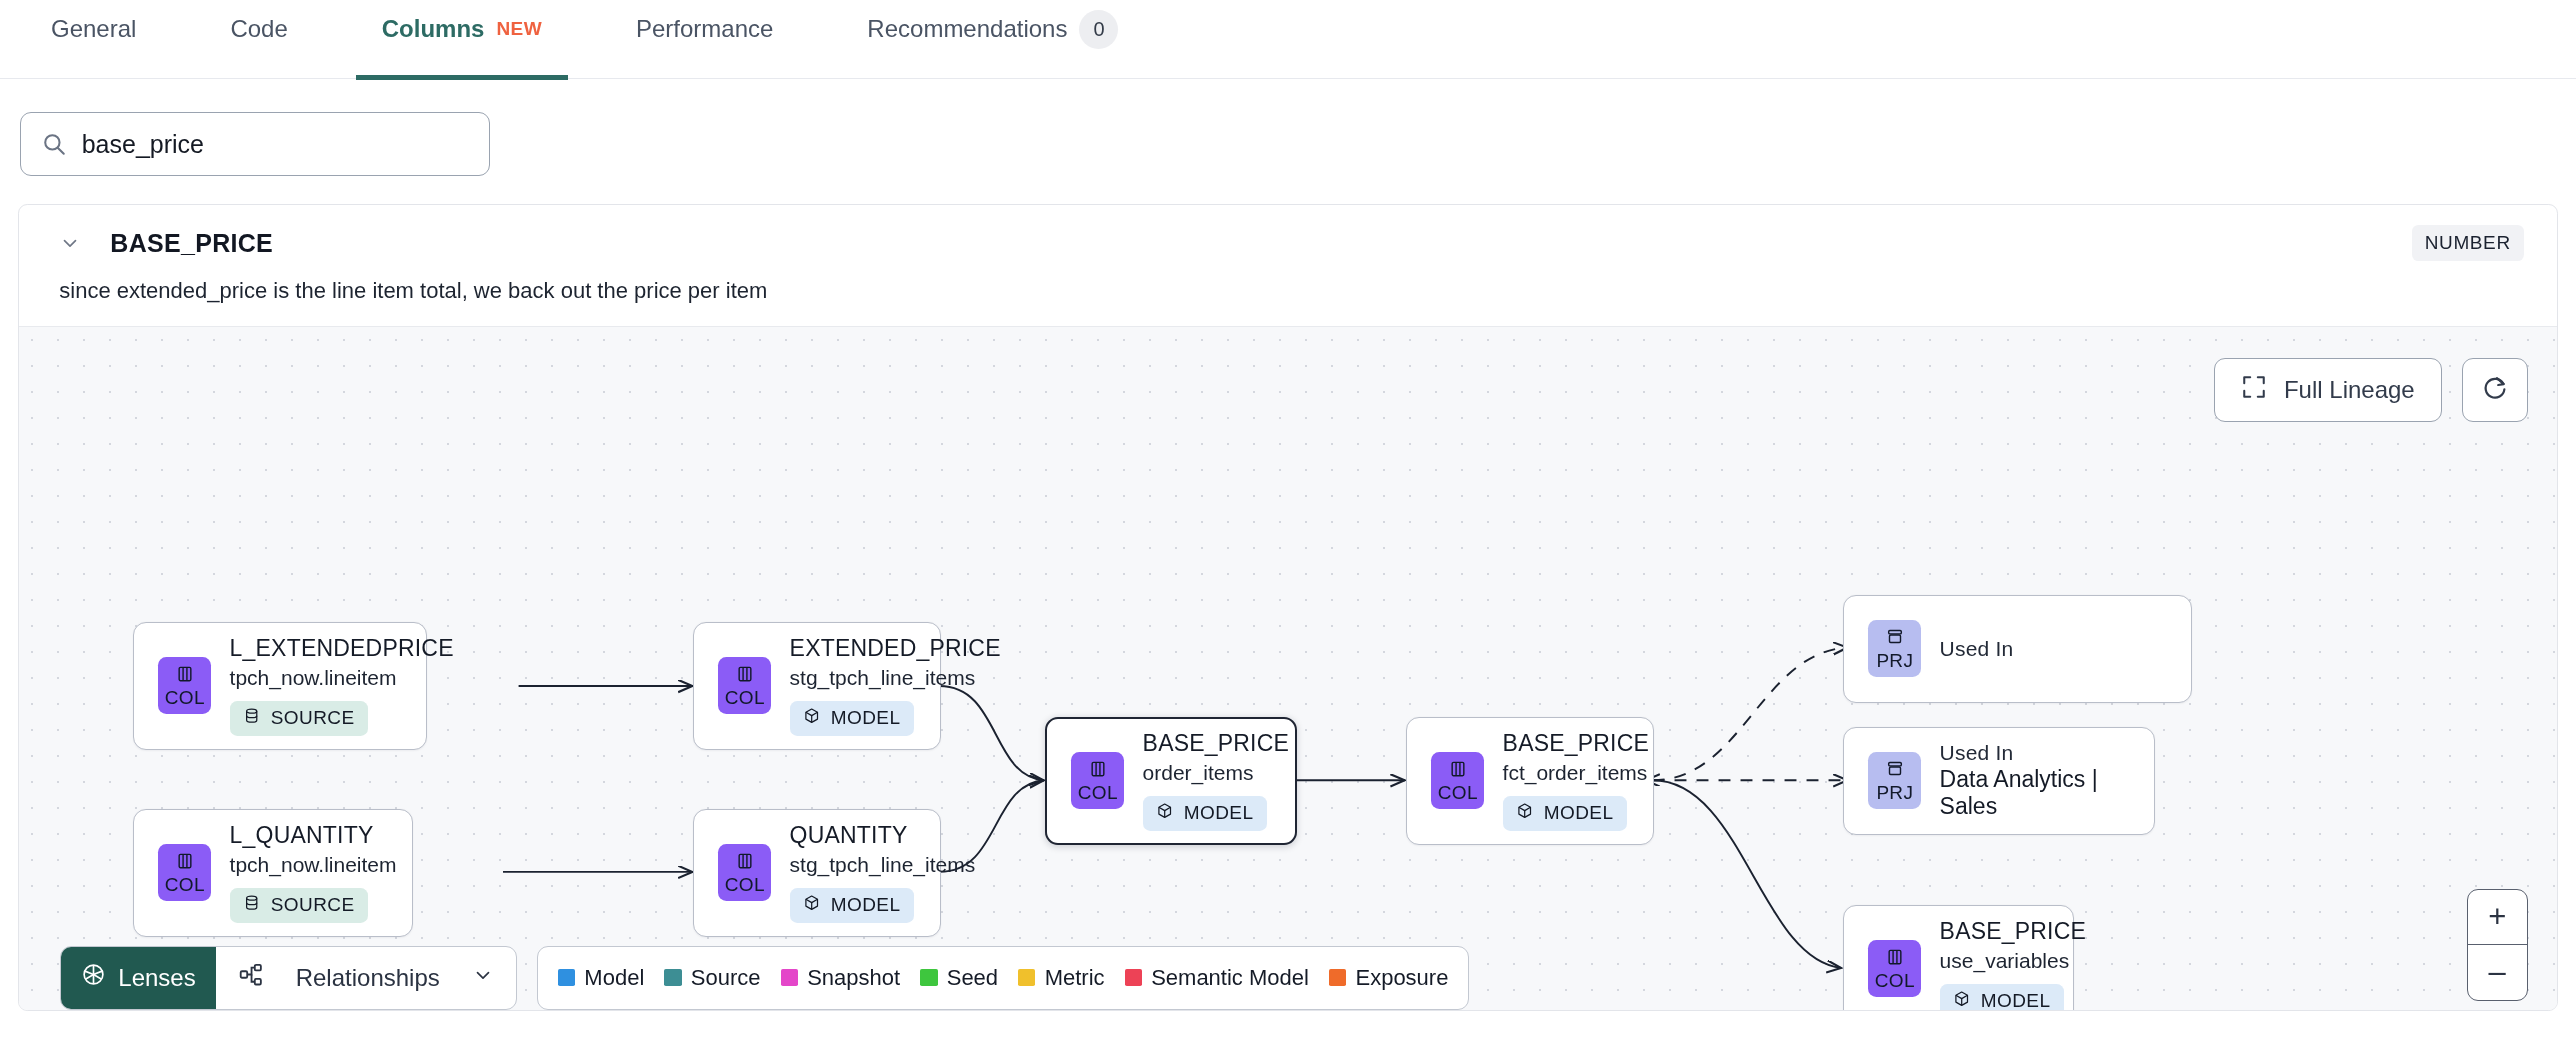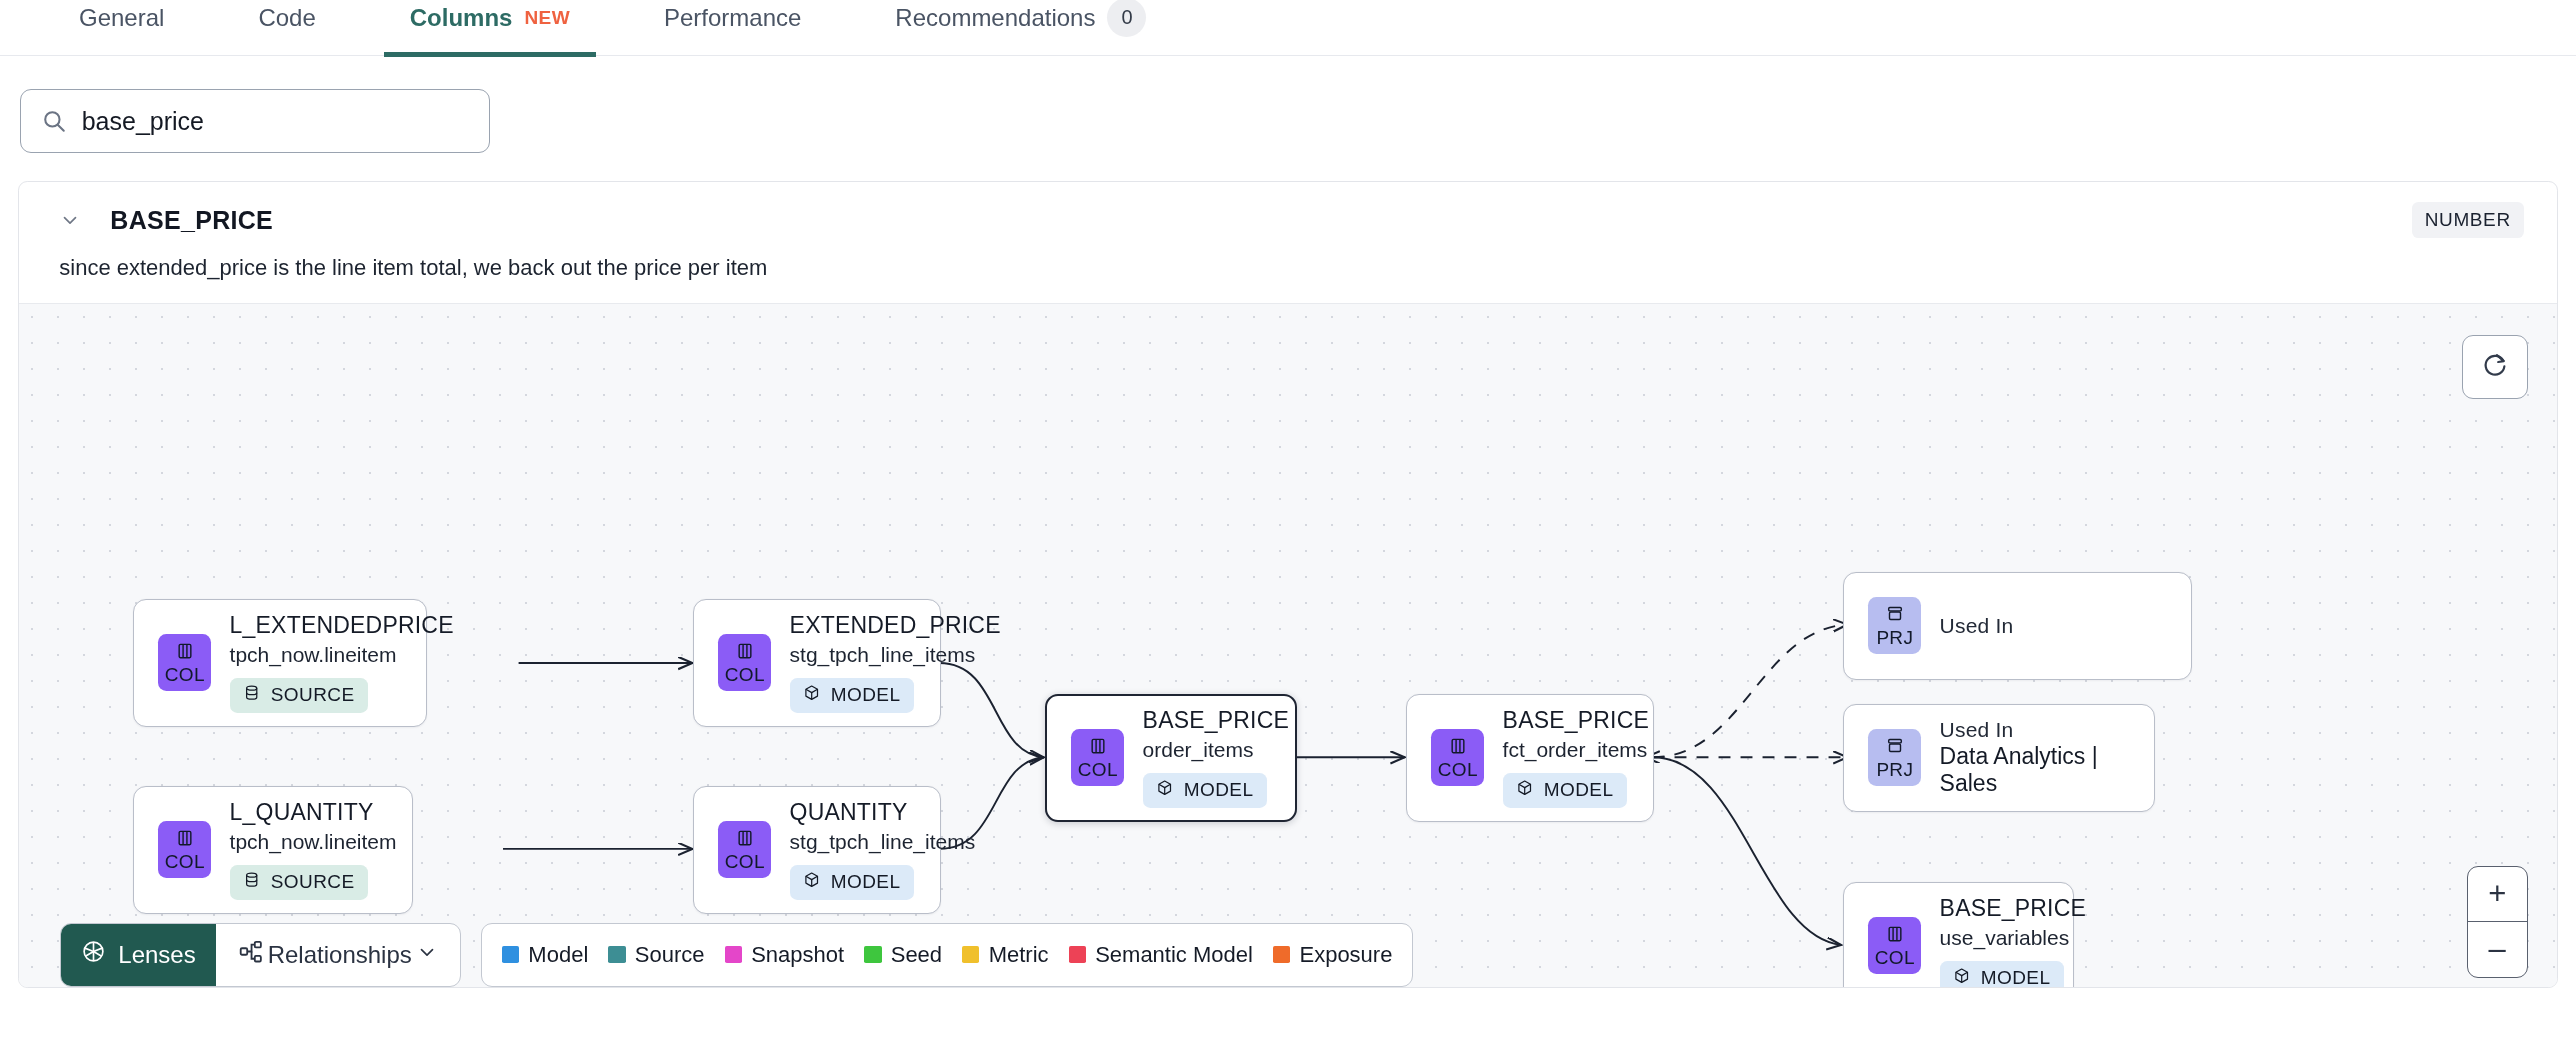--- a/index.html
+++ b/index.html
@@ -7,24 +7,24 @@
     width: 2576px; height: 1053px;
     background: #ffffff;
     font-family: "Liberation Sans", sans-serif;
     color: #1f2937;
     overflow: hidden;
   }
 
   
   .tabbar {
     position: relative;
-    height: 56px;
+    height: 79px;
     display: flex;
     align-items: flex-end;
-    padding-left: 53px;
+    padding-left: 25px;
     border-bottom: 1.8px solid #e7e9ee;
     background: #fff;
   }
   .tab {
     position: relative;
     display: flex;
     align-items: center;
     gap: 12px;
     height: 100%;
     padding: 0 26px;
@@ -200,21 +200,21 @@
     display: flex; border-radius: 11px; overflow: hidden;
     border: 1.5px solid #c3c8d1; background: #fff;
     height: 64px;
   }
   .lenses {
     background: #215950; color: #fff;
     display: flex; align-items: center; gap: 12px;
     padding: 0 20px; font-size: 24px; cursor: pointer;
   }
   .relationships {
-    display: flex; align-items: center; gap: 4px;
+    display: flex; align-items: center; gap: 32px;
     padding: 0 22px; font-size: 24px; color: #2b3342; cursor: pointer;
   }
   .legend {
     height: 64px; background: #fff;
     border: 1.5px solid #c3c8d1; border-radius: 11px;
     display: flex; align-items: center; gap: 20px;
     padding: 0 20px;
   }
   .legitem { display: flex; align-items: center; gap: 9.2px; font-size: 22px; color: #151b27; }
   .swatch { width: 17.4px; height: 17.4px; border-radius: 1.8px; flex: 0 0 auto; }
@@ -290,20 +290,31 @@
       <path d="M1782,495 C1880,495 1900,355 1995,350" fill="none" stroke="#1b2230" stroke-width="2.1" stroke-dasharray="13 11" marker-end="url(#arw)"></path>
 
       <path d="M1782,495 L1995,495" fill="none" stroke="#1b2230" stroke-width="2.1" stroke-dasharray="13 11" marker-end="url(#arw)"></path>
 
       <path d="M1782,495 C1880,495 1900,690 1988,700" fill="none" stroke="#1b2230" stroke-width="2.1" marker-end="url(#arw)"></path>
 
       <path d="M1790,495 L1782,495" fill="none" stroke="#1b2230" stroke-width="2.1" marker-end="url(#arw)" transform="translate(-8,0) scale(1,1)"></path>
     </svg>
 
     <div class="ctl-topright">
+      <div class="btn-full">
+        <span>
+          <svg width="26" height="26" viewBox="0 0 24 24" fill="none" stroke="#323b4b" stroke-width="1.9" stroke-linecap="round" stroke-linejoin="round">
+            <polyline points="3,8.5 3,3 8.5,3"></polyline>
+              <polyline points="15.5,3 21,3 21,8.5"></polyline>
+            <polyline points="21,15.5 21,21 15.5,21"></polyline>
+              <polyline points="8.5,21 3,21 3,15.5"></polyline>
+          </svg>
+        </span>
+        <span>Full Lineage</span>
+      </div>
       <div class="btn-icon">
         <span>
           <svg width="27.5" height="27.5" viewBox="0 0 24 24" fill="none" stroke="#323b4b" stroke-width="1.9" stroke-linecap="round" stroke-linejoin="round">
             <path d="M19.5,8.6 A8.2,8.2 0 1 0 20.4,13.4"></path>
               <polyline points="13.9,3.6 19.9,8.8 15,9.6"></polyline>
           </svg>
         </span>
       </div>
     </div>
 

